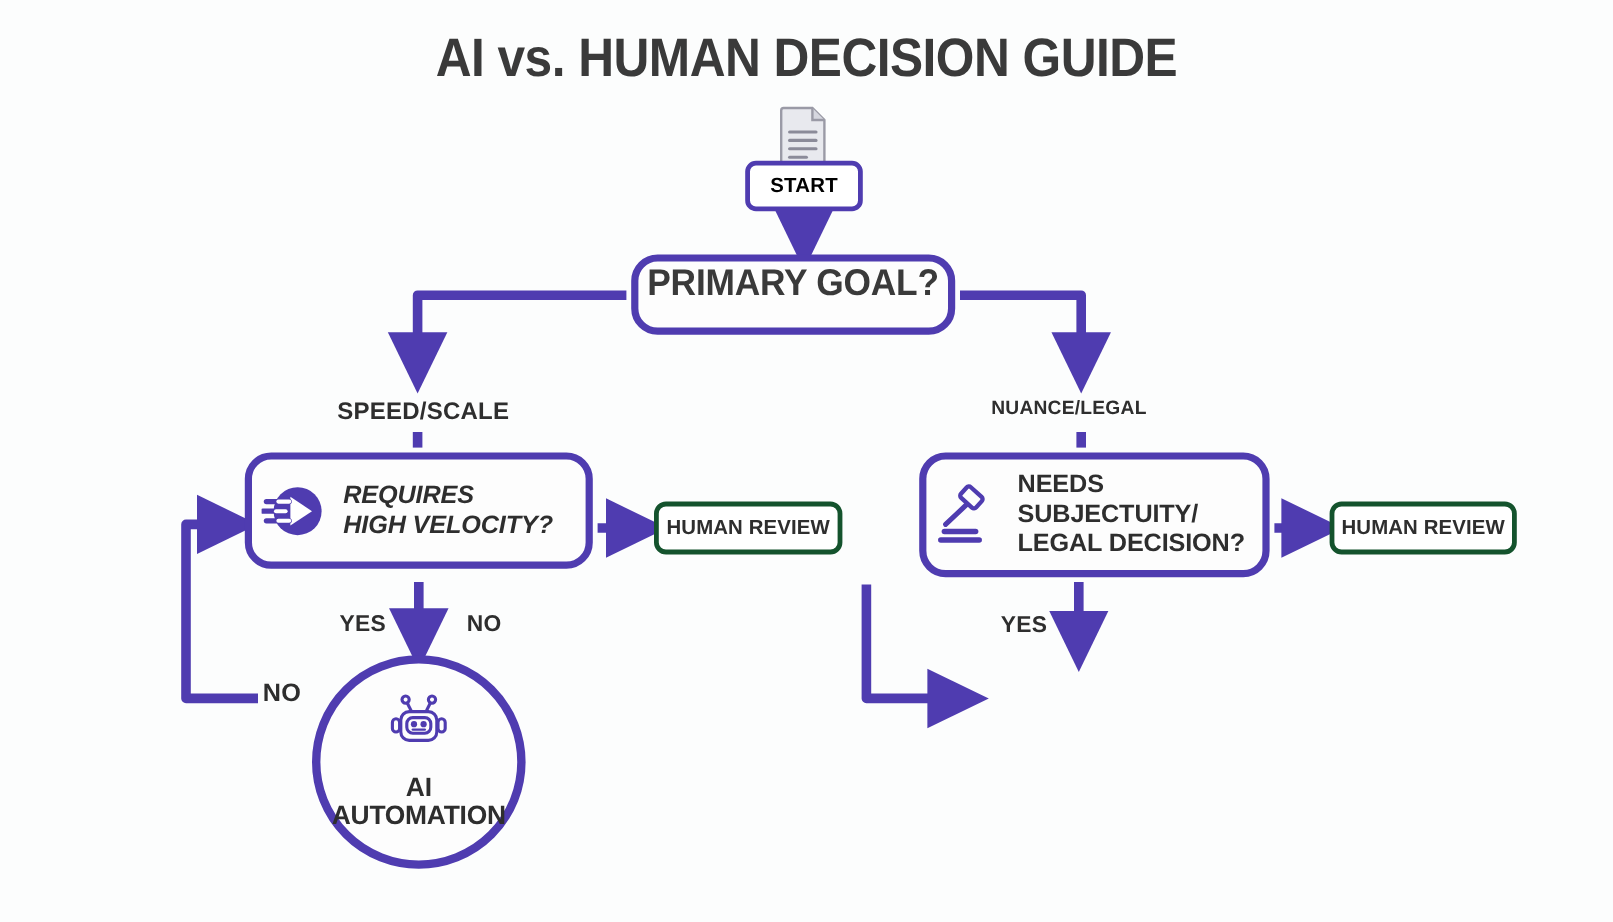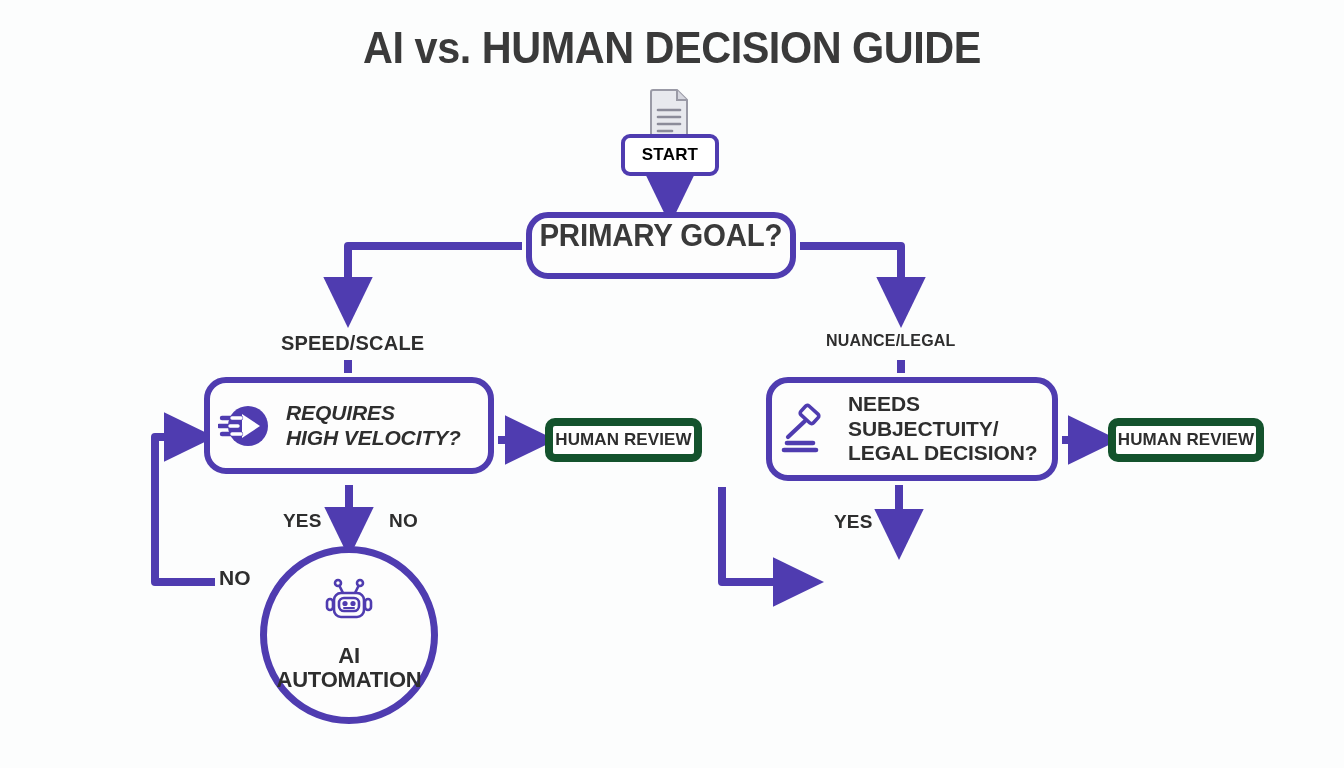--- a/index.html
+++ b/index.html
@@ -121,21 +121,21 @@
     font-weight: 700;
     line-height: 1.18;
     color: #2e2e2e;
     font-family: "Liberation Sans Narrow", "Liberation Sans", sans-serif;
     letter-spacing: -0.1px;
   }
   .dec-icon { flex: 0 0 auto; width: 52px; height: 52px; }
 
   
   .review-box {
-    border: 8px solid #14532d;
+    border: 4px solid #14532d;
     border-radius: 10px;
     background: #ffffff;
     display: flex;
     align-items: center;
     justify-content: center;
     height: 44px;
   }
   .review-left  { left: 545px;  top: 418px; width: 157px; }
   .review-right { left: 1108px; top: 418px; width: 156px; }
   .review-box span {

